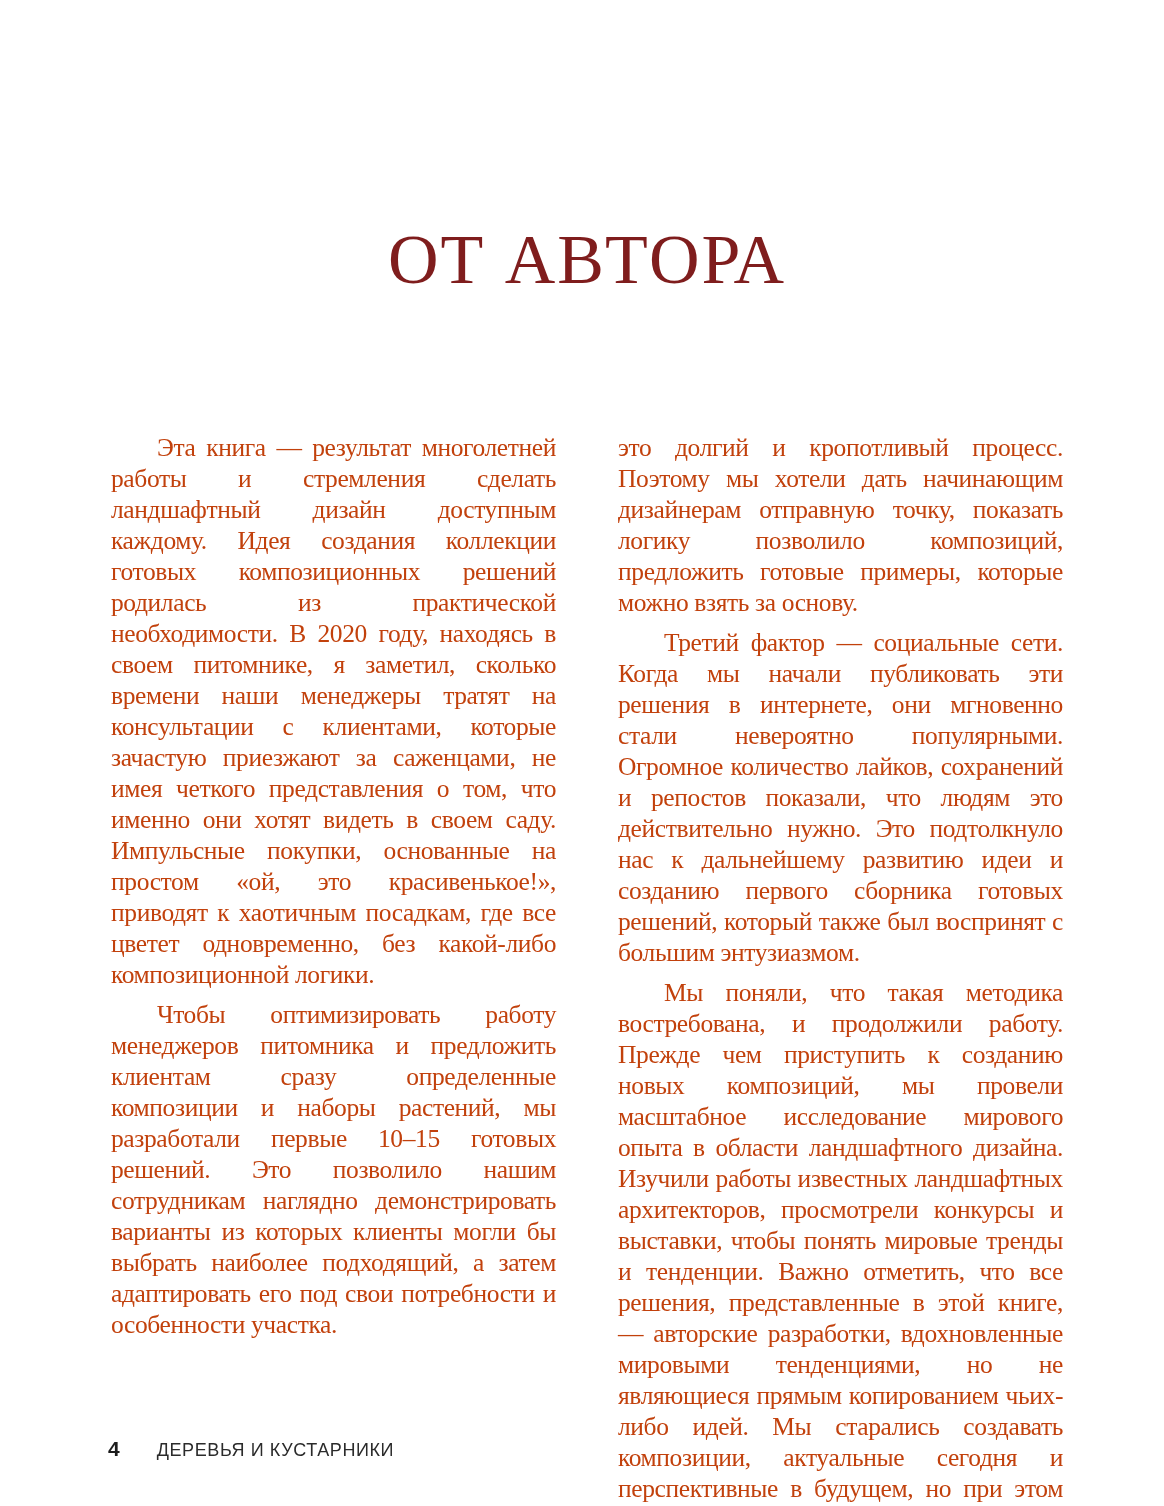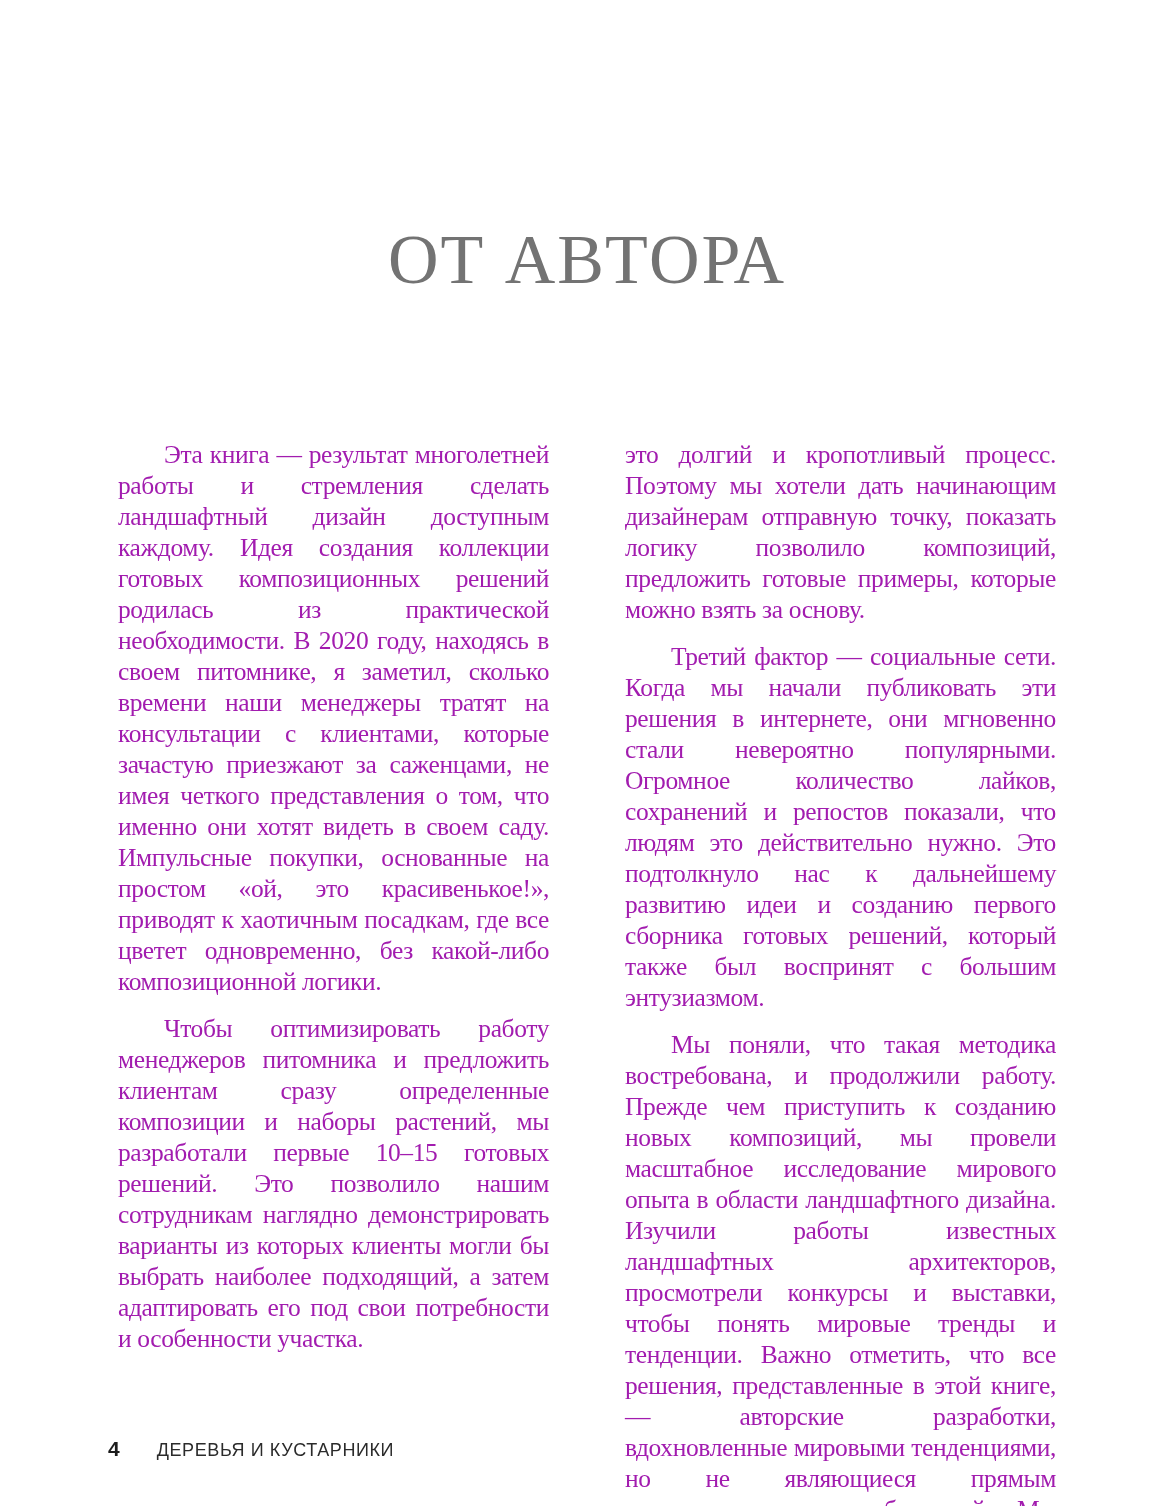--- a/index.html
+++ b/index.html
@@ -18,37 +18,37 @@
   .content {
     padding: 225px 92px 0 102px;
   }
   .title {
     text-align: center;
     font-family: "Liberation Serif", serif;
     font-size: 70px;
     font-weight: 400;
     letter-spacing: 2px;
     line-height: 70px;
-    color: #737373;
+    color: #7f1d1d;
     margin: 0 0 128px 0;
   }
   .columns {
     display: flex;
     gap: 44px;
   }
   .col {
     flex: 1 1 0;
     min-width: 0;
   }
   .para {
-    margin: 16px;
+    margin: 9px;
     font-size: 25.5px;
     line-height: 31px;
     letter-spacing: -0.015em;
-    color: #a21caf;
+    color: #c2410c;
     text-align: justify;
     text-justify: inter-word;
     hyphens: auto;
   }
   .para.indent {
     text-indent: 46px;
   }
   .footer {
     position: absolute;
     left: 108px;

